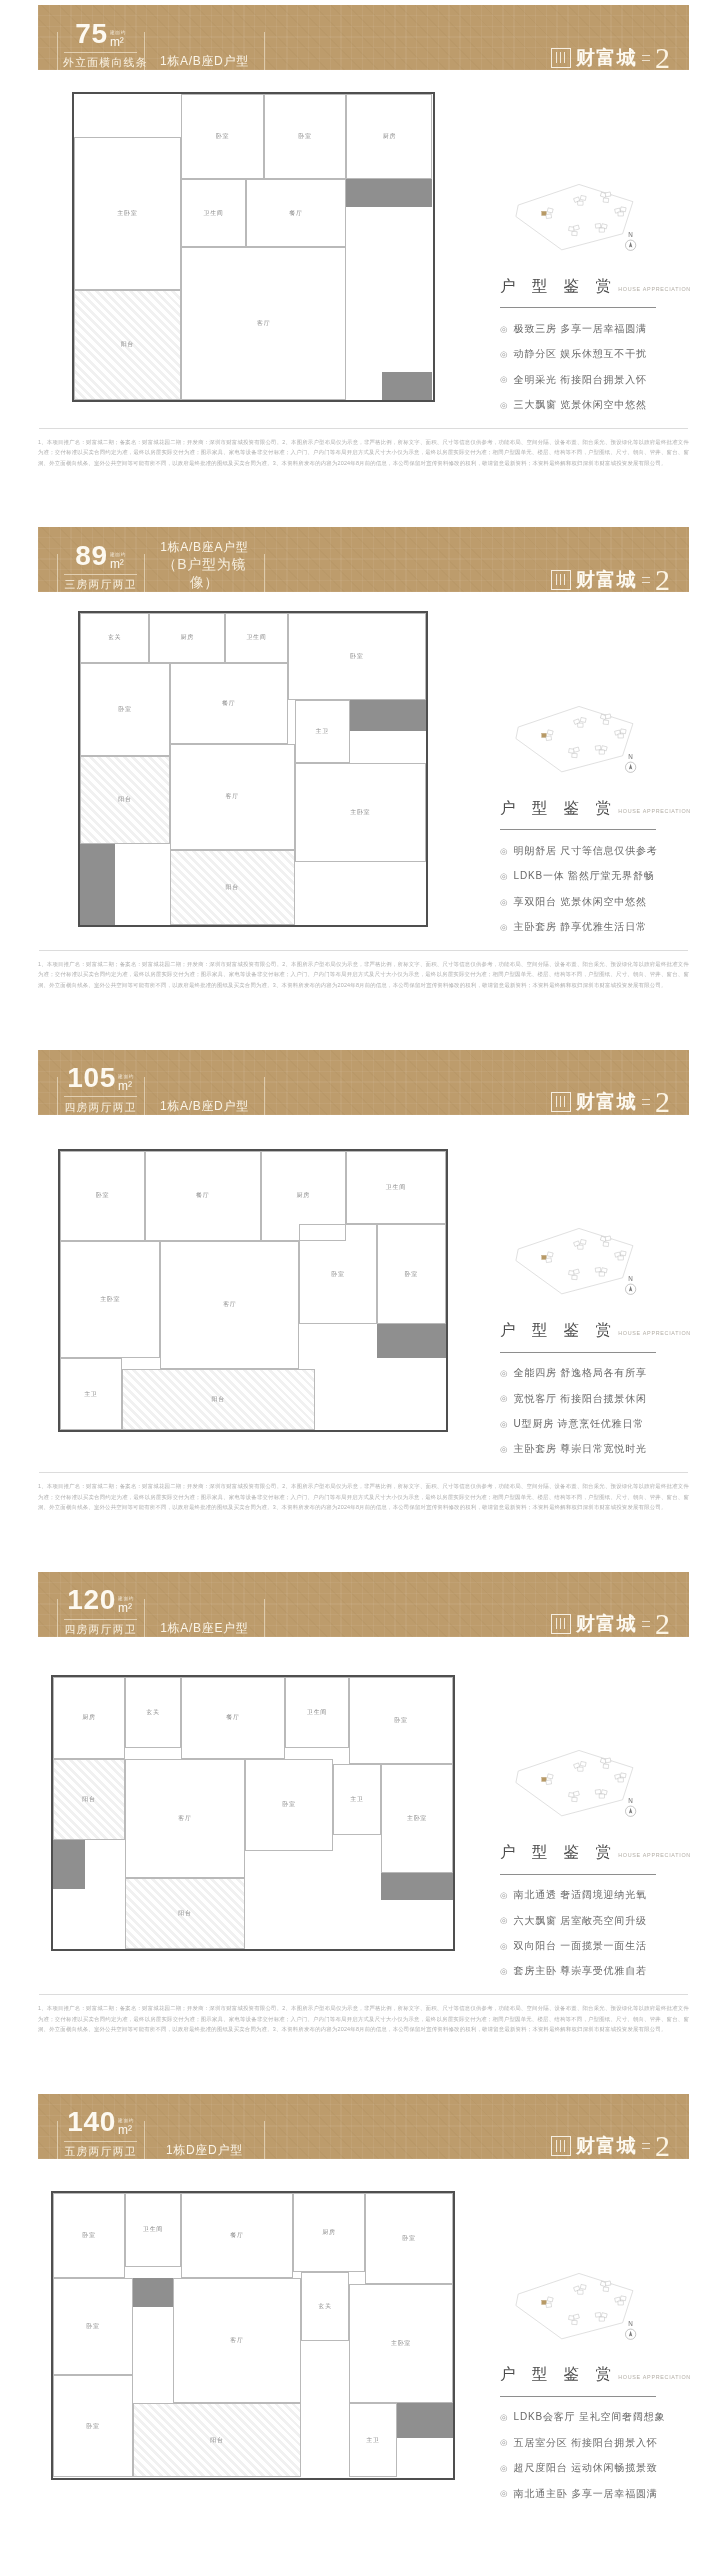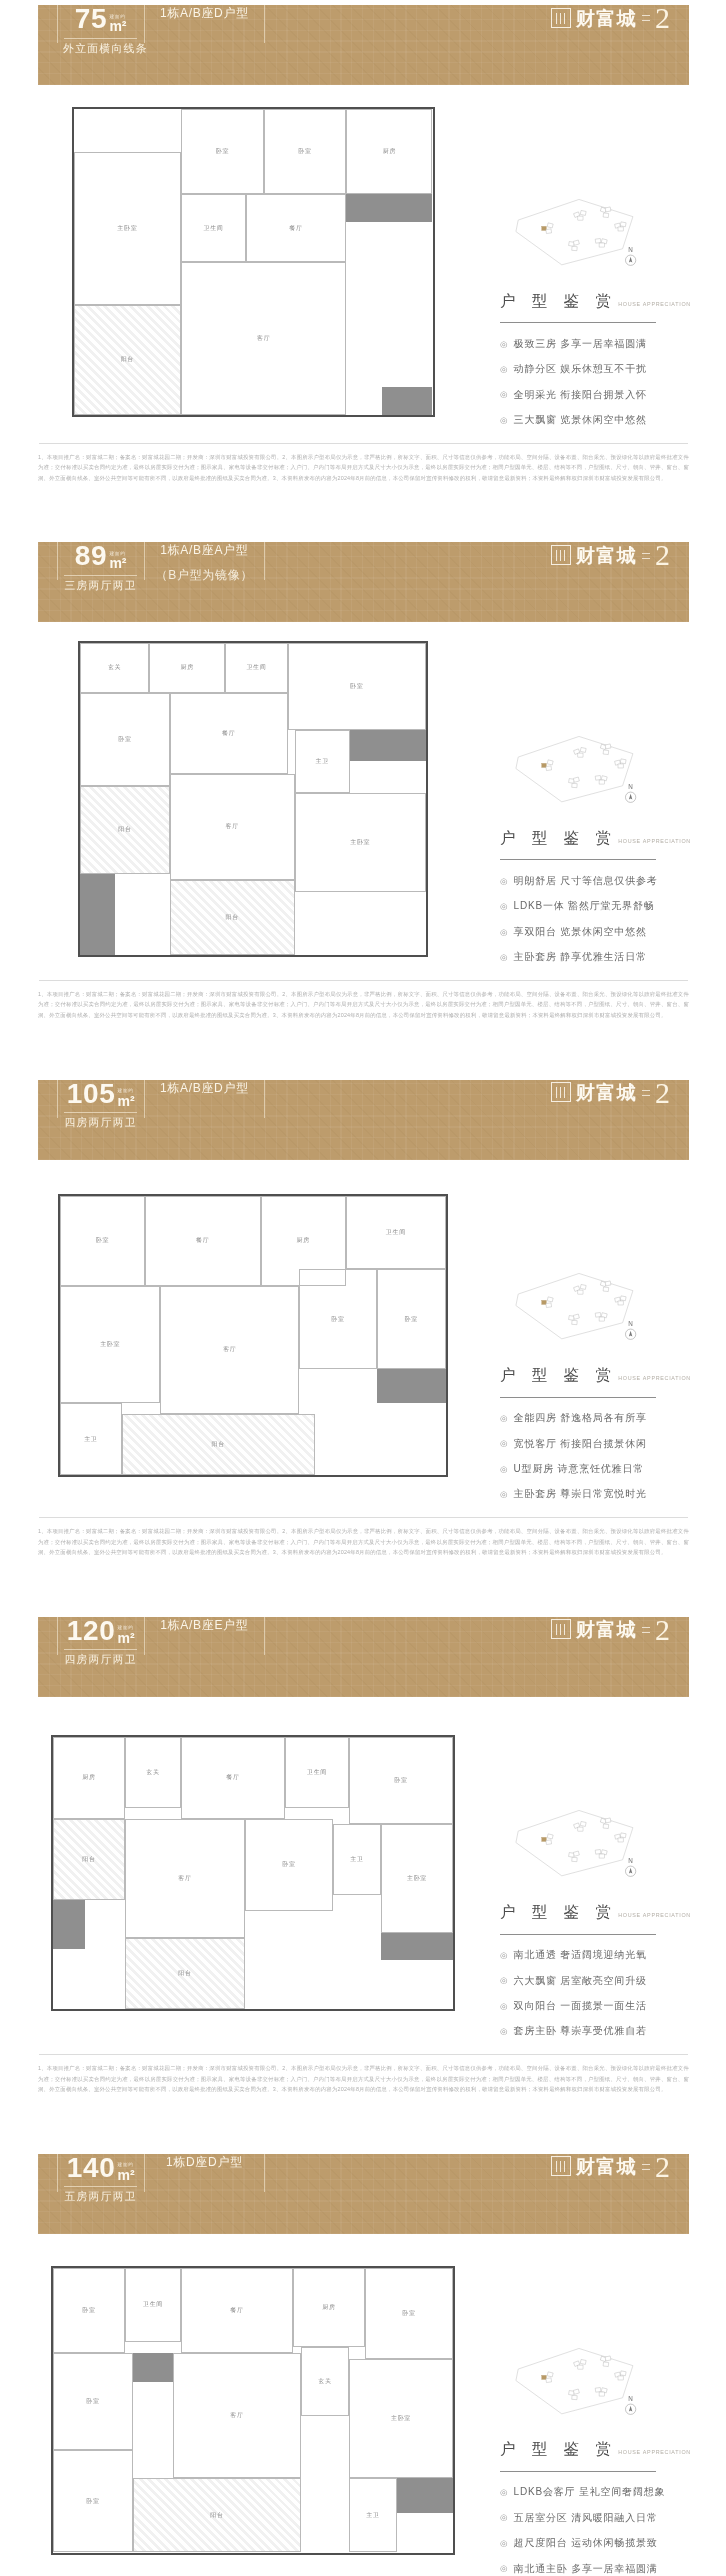--- a/index.html
+++ b/index.html
@@ -4,39 +4,39 @@
 <style>
   * { margin:0; padding:0; box-sizing:border-box; }
   body { width:727px; background:#fff; font-family:"Liberation Sans", sans-serif; color:#333; }
   .page { padding:5.4px 38px 20px 38px; }
   .page-title { font-size:19.5px; font-weight:bold; color:#141414; letter-spacing:1.3px; margin-bottom:38px; }
 
   
   .section { margin-bottom:59px; }
 
   .bar {
-    height:80px; display:flex; align-items:flex-start; padding:0 19px;
+    height:65px; display:flex; align-items:flex-end; padding:0 19px;
     background:
       repeating-linear-gradient(0deg, rgba(255,255,255,.055) 0 1.3px, transparent 1.3px 10.8px),
       repeating-linear-gradient(90deg, rgba(255,255,255,.055) 0 1.3px, transparent 1.3px 10.8px),
       repeating-linear-gradient(45deg, rgba(120,90,40,.05) 0 1.3px, transparent 1.3px 12px),
       #bd9c6c;
   }
   .vdiv { width:0.7px; height:38px; background:rgba(250,242,224,.55); flex:0 0 auto; }
   .area-block { width:86px; text-align:center; padding:0 5.4px; flex:0 0 auto; }
   .area-line { display:flex; justify-content:center; align-items:flex-end; line-height:1; }
   .area-num { font-size:28px; font-weight:bold; color:#fdf9f0; letter-spacing:0.7px; }
   .unit-wrap { display:inline-flex; flex-direction:column; align-items:flex-start; margin-left:2px; }
   .unit-note { font-size:4.7px; color:rgba(253,248,238,.85); letter-spacing:0.7px; }
-  .unit { font-size:14px; color:#fdf9f0; line-height:1;font-weight:bold; }
+  .unit { font-size:12px; color:#fdf9f0; line-height:1; }
   .area-rule { height:0.7px; background:rgba(250,242,224,.6); margin:4.7px 1.3px 3.4px; }
   .config { font-size:10.8px; color:#faf3e4; letter-spacing:1.3px; white-space:nowrap; }
   .type-block { width:120px; text-align:center; padding:0 4px; flex:0 0 auto; }
   .type { font-size:12px; color:#fbf5e8; letter-spacing:0.7px; }
-  .mirror { font-size:12px; color:rgba(251,245,232,.9); margin-top:8px; letter-spacing:0.7px; }
+  .mirror { font-size:14px; color:rgba(251,245,232,.9); margin-top:0; letter-spacing:0.7px; }
   .spacer { flex:1; }
   .logo { display:flex; align-items:center; gap:4.7px; flex:0 0 auto; }
   .seal { width:20px; height:20px; border:0.7px solid rgba(252,247,238,.9); padding:3.4px; display:block; }
   .seal i { display:block; width:100%; height:100%;
     background:repeating-linear-gradient(90deg, rgba(252,247,238,.85) 0 1.3px, transparent 1.3px 4px); }
   .brand { font-size:19px; font-weight:bold; color:#fdf9f0; letter-spacing:1.3px; line-height:1; }
   .logo-subtext { width:8.7px; height:6.7px; display:block;
     background:repeating-linear-gradient(0deg, rgba(252,247,238,.75) 0 0.7px, transparent 0.7px 2.7px); }
   .phase { font-family:"Liberation Serif", serif; font-size:30px; color:#fcf4e3; line-height:.85; font-weight:normal; }
 
@@ -711,21 +711,21 @@
         </svg>
         <div class="apt-title"><span class="apt-cn">户 型 鉴 赏</span><span class="apt-en">HOUSE APPRECIATION</span></div>
         <div class="rule"></div>
         <ul class="features">
           <li>
               <span class="b">◎</span>
               <span class="ftext">LDKB会客厅 呈礼空间奢阔想象</span>
             </li>
           <li>
               <span class="b">◎</span>
-              <span class="ftext">五居室分区 清风暖阳融入日常</span>
+              <span class="ftext">五居室分区 衔接阳台拥景入怀</span>
             </li>
           <li>
               <span class="b">◎</span>
               <span class="ftext">超尺度阳台 运动休闲畅揽景致</span>
             </li>
           <li>
               <span class="b">◎</span>
               <span class="ftext">南北通主卧 多享一居幸福圆满</span>
             </li>
         </ul>

